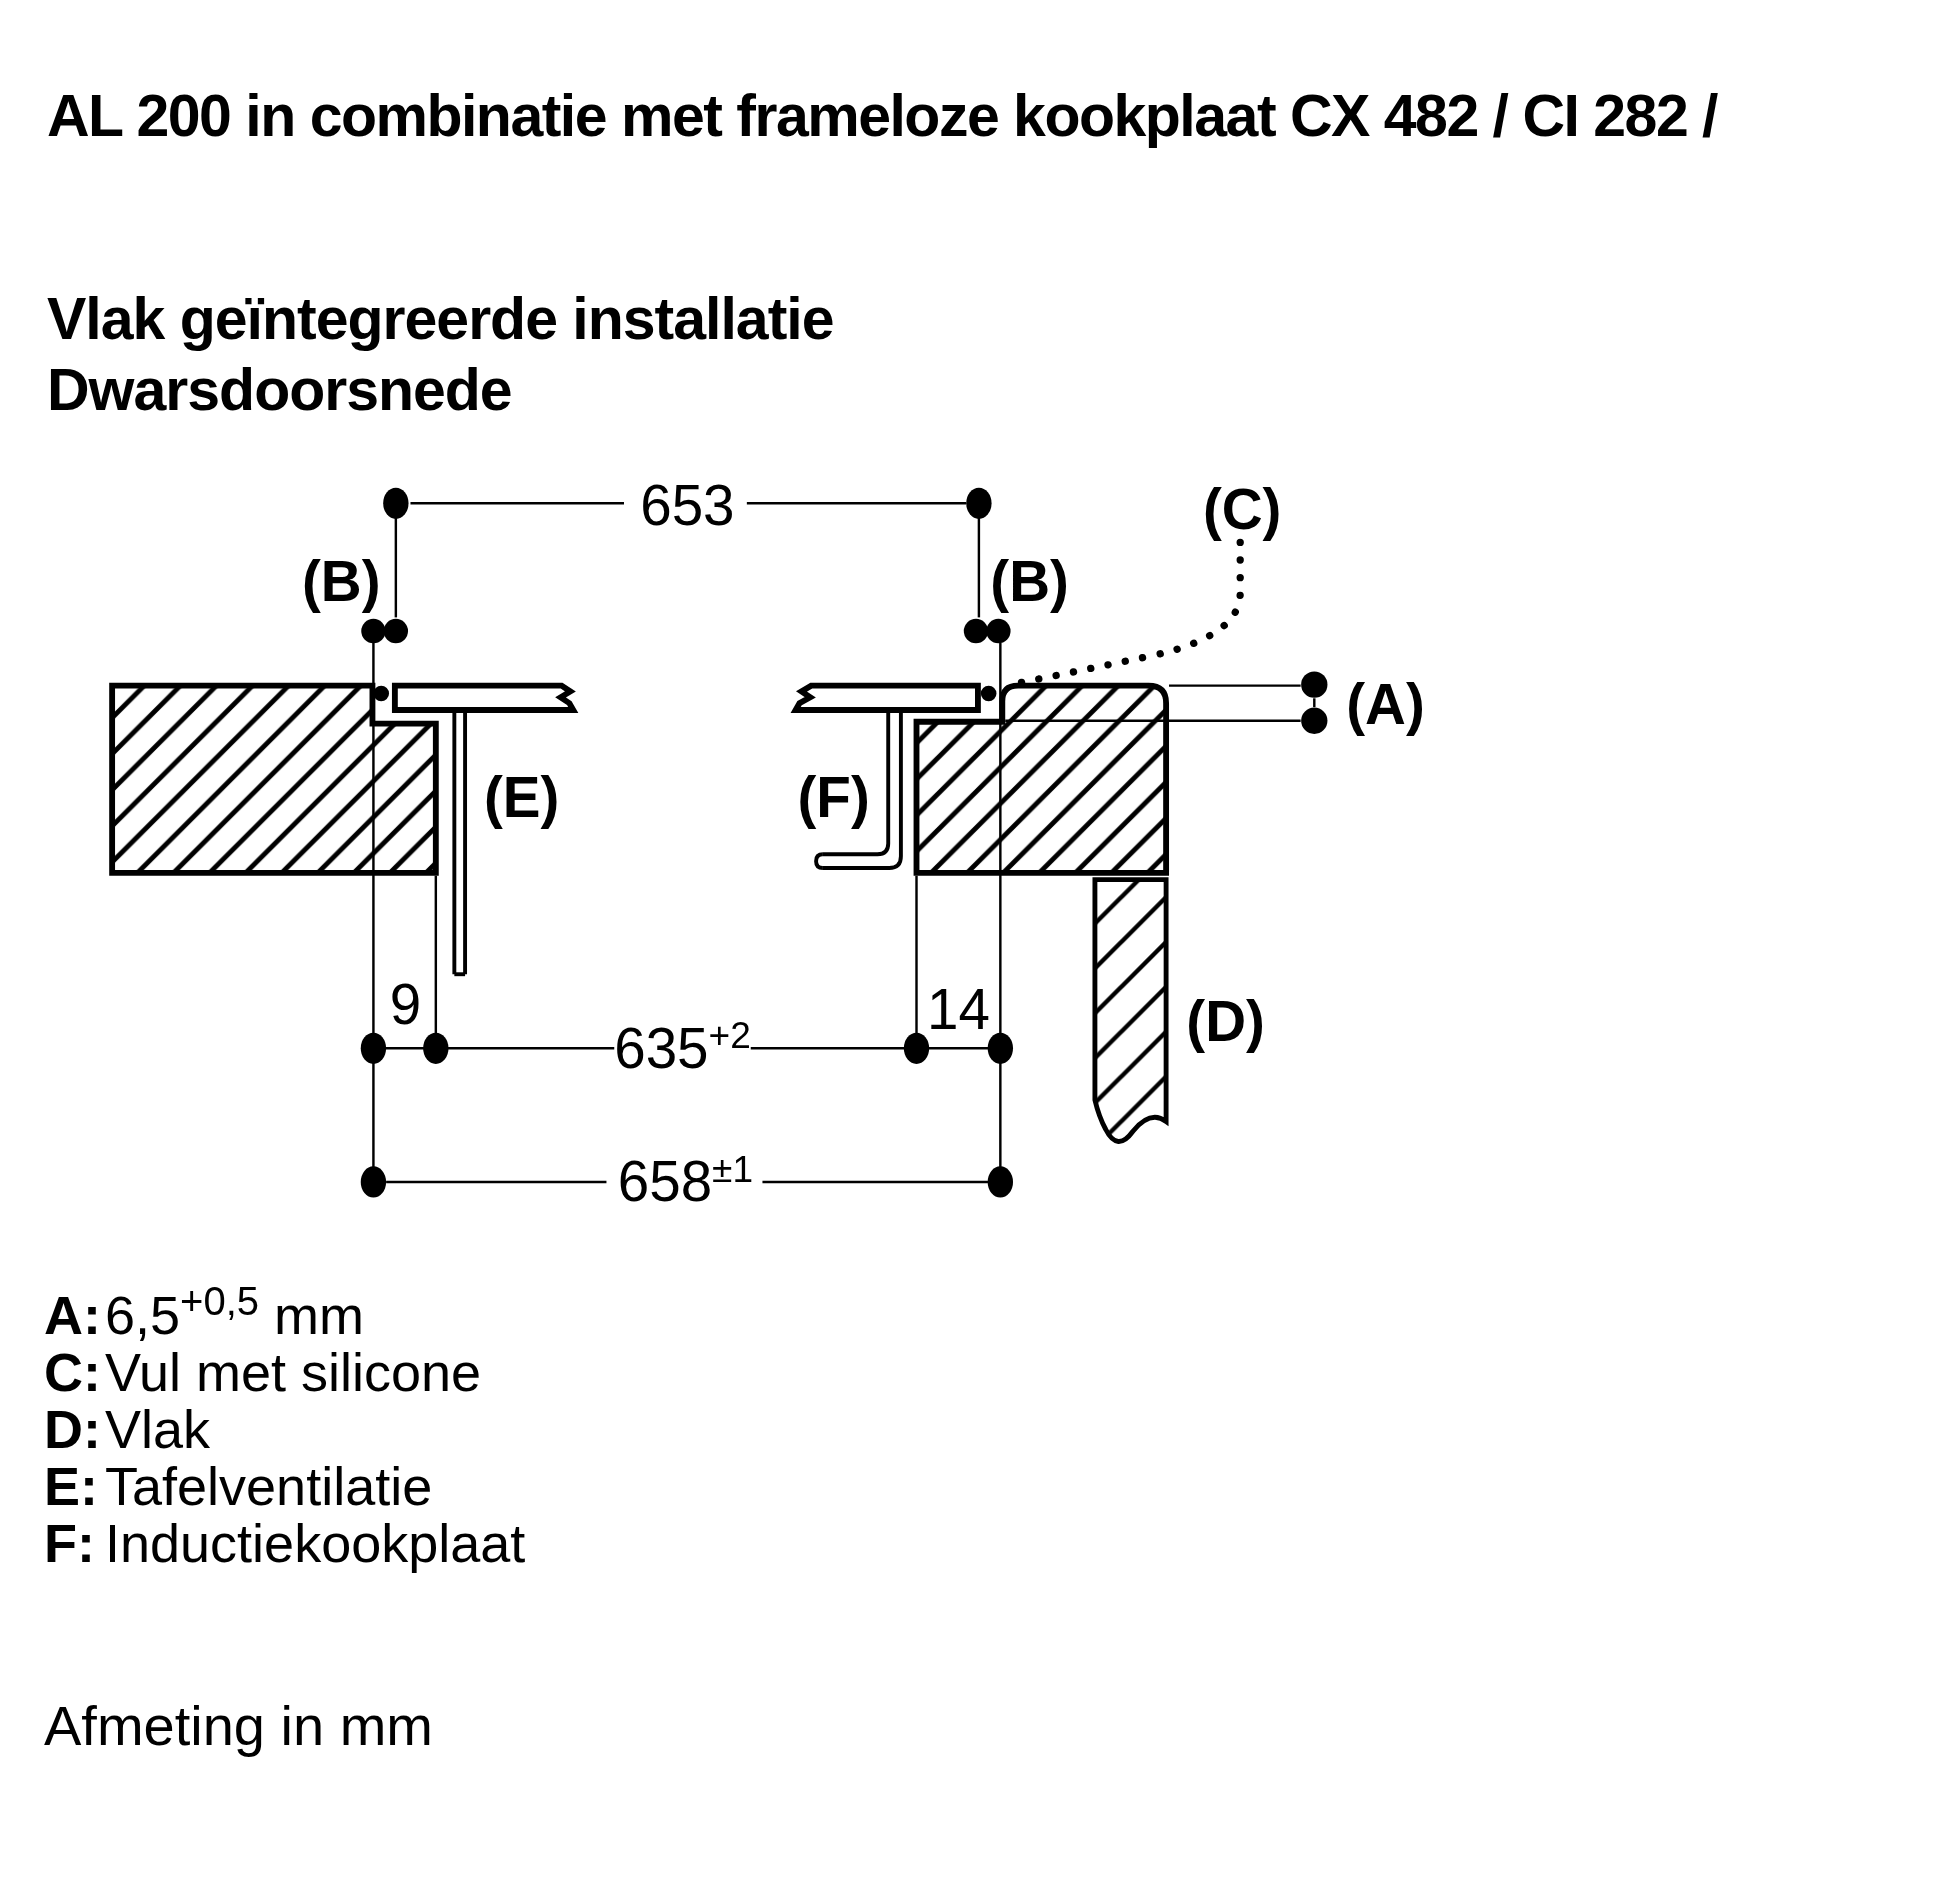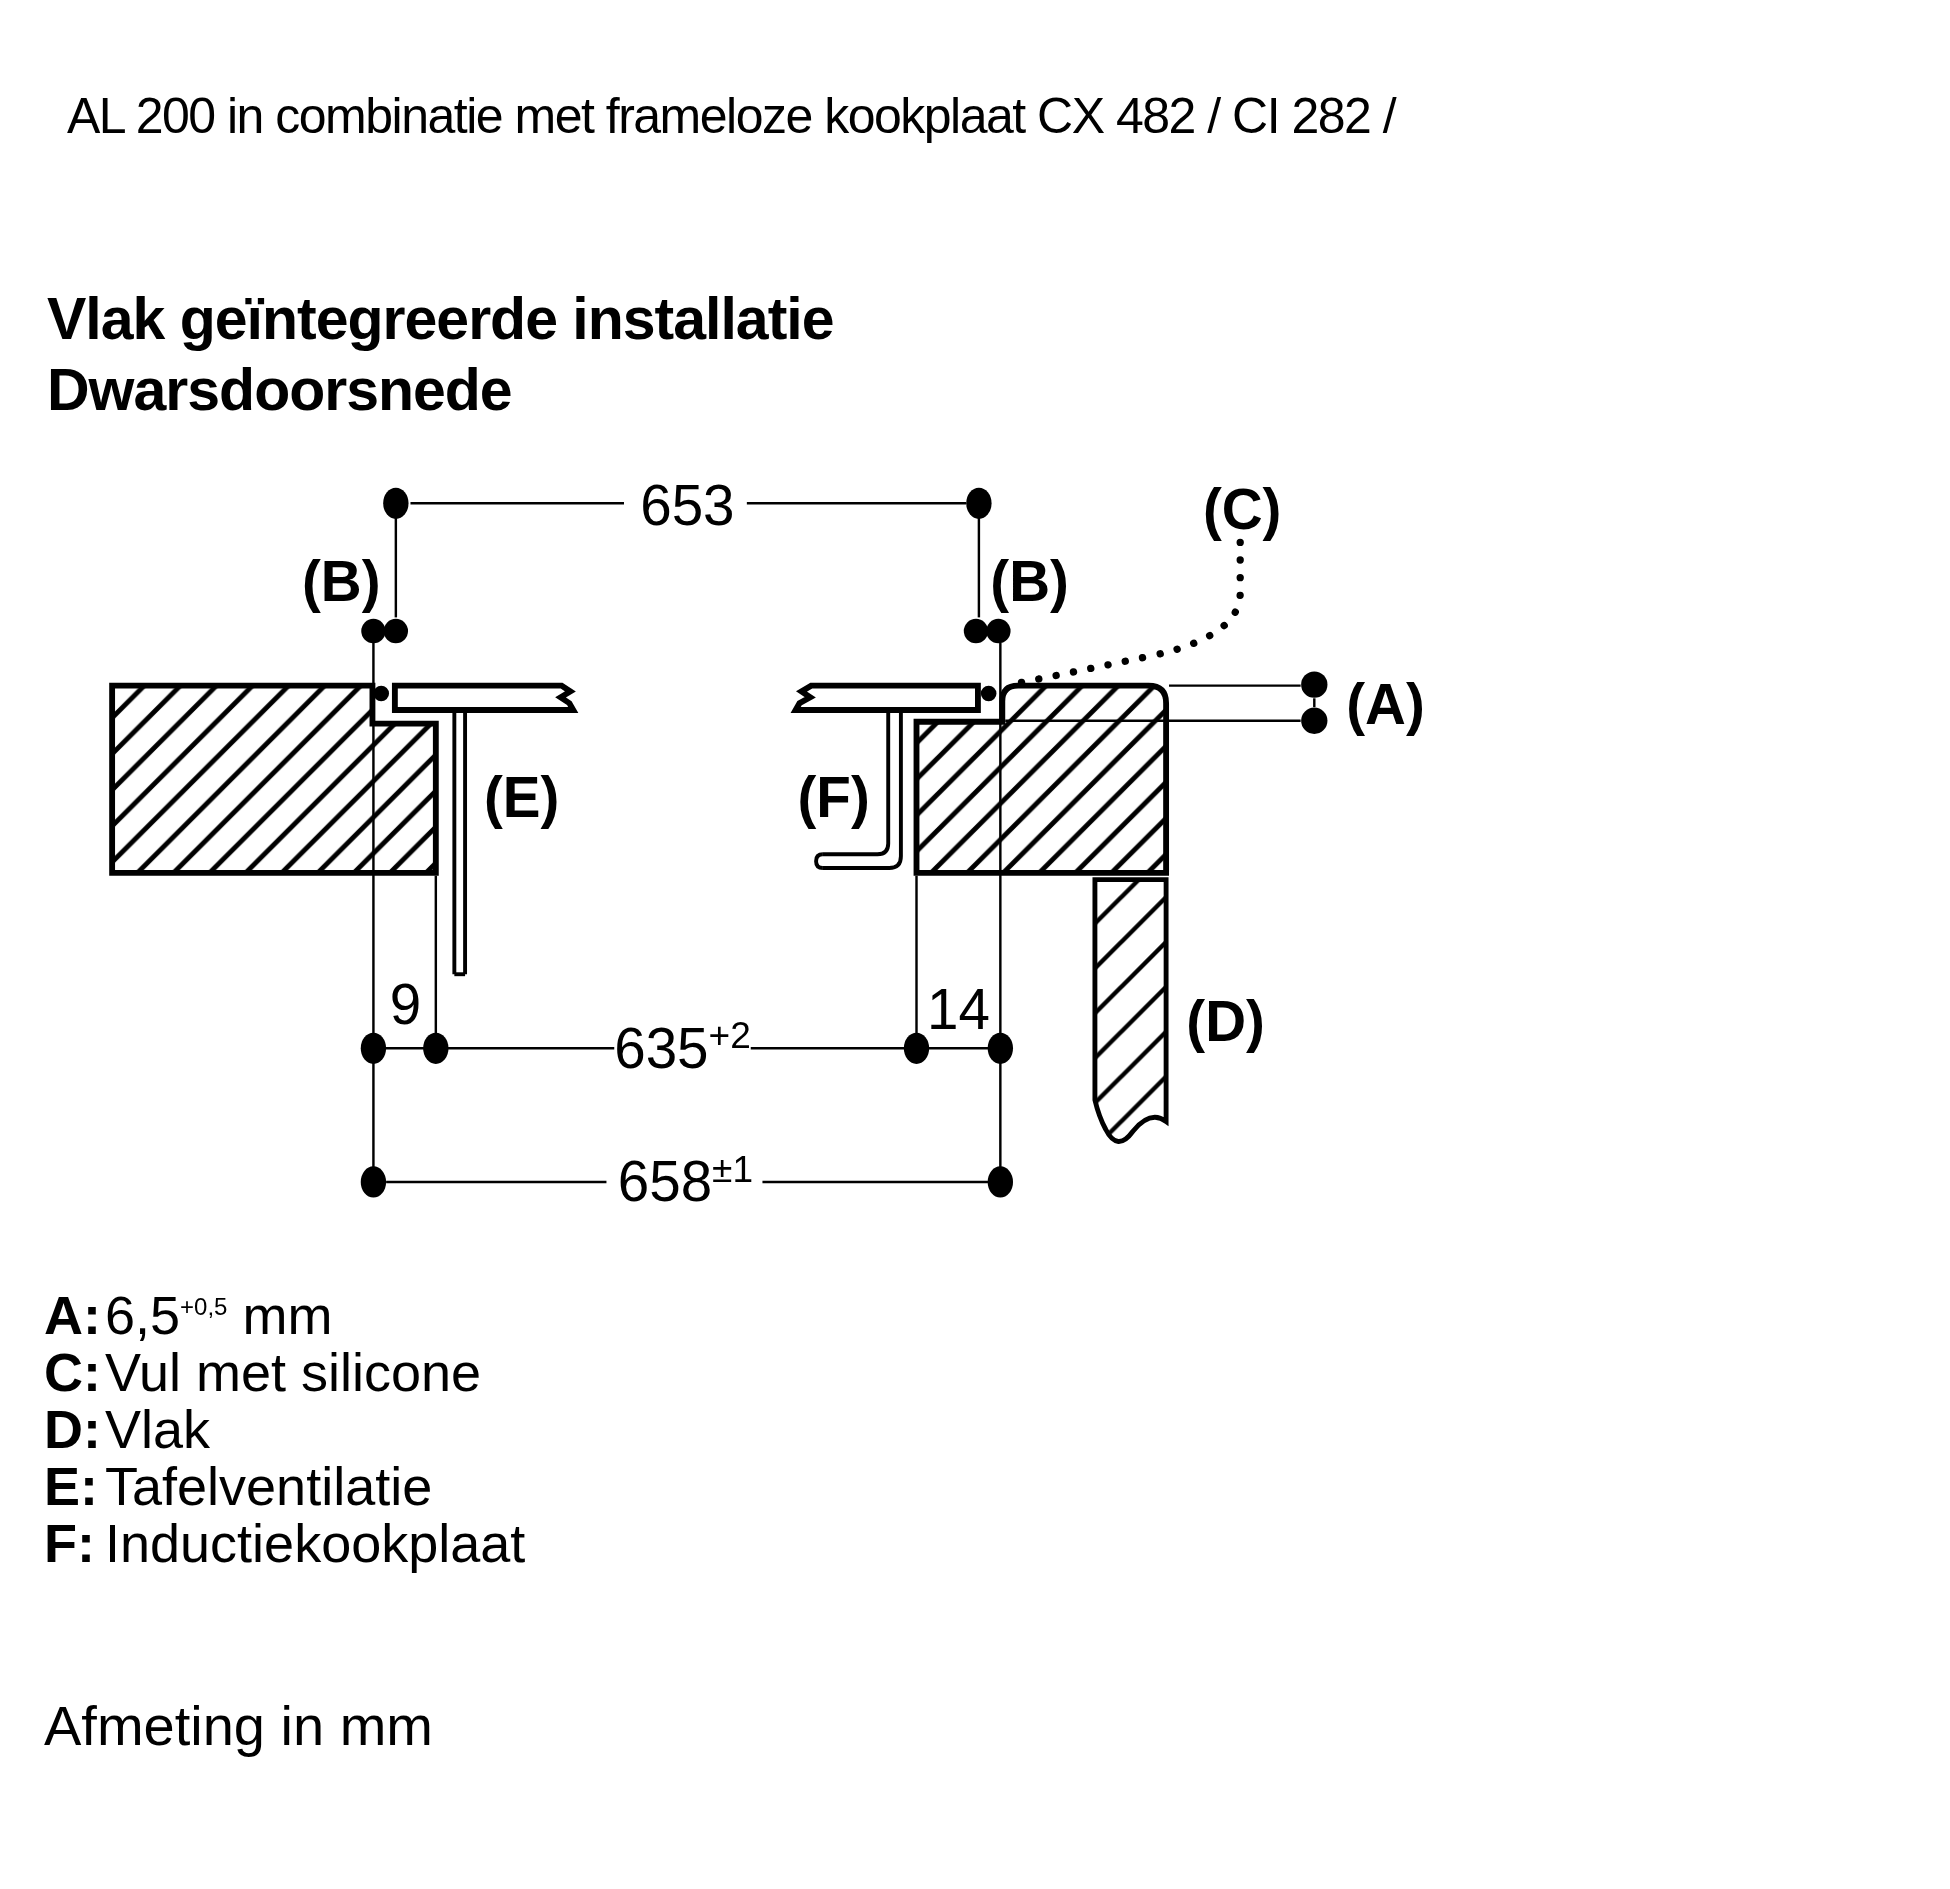--- a/index.html
+++ b/index.html
@@ -1,26 +1,26 @@
 <!DOCTYPE html>
 <html><head>
 <meta charset="utf-8">
 <style>
   html,body{margin:0;padding:0;background:#ffffff;}
   body{width:1950px;height:1889px;position:relative;overflow:hidden;
        font-family:"Liberation Sans",sans-serif;color:#000;}
   .page{position:absolute;inset:0;background:#fff;}
-  .title-block{position:absolute;left:47px;top:84px;font-weight:normal;
-       font-size:50px;line-height:65px;letter-spacing:-1.5px;white-space:nowrap;margin-left:20px;}
+  .title-block{position:absolute;left:47px;top:84px;font-weight:bold;
+       font-size:59px;line-height:65px;letter-spacing:-1.5px;white-space:nowrap;}
   .subtitle-block{position:absolute;left:47px;top:284px;font-weight:bold;
        font-size:59px;line-height:71px;letter-spacing:-1px;white-space:nowrap;}
   .legend{position:absolute;left:44px;top:1287px;font-size:54px;line-height:57px;}
   .legend .row{white-space:nowrap;}
   .legend .lk{font-weight:bold;display:inline-block;min-width:61px;}
-  .legend sup{font-size:24px;line-height:0;vertical-align:super;letter-spacing:0;}
+  .legend sup{font-size:40px;line-height:0;vertical-align:super;letter-spacing:0;}
   .footer{position:absolute;left:44px;top:1693px;font-size:56px;}
   svg .dim{font-size:58px;font-family:"Liberation Sans",sans-serif;}
   svg .lbl{font-size:58px;font-weight:bold;font-family:"Liberation Sans",sans-serif;}
   svg .sup{font-size:38px;}
   svg{position:absolute;left:0;top:0;}
 </style>
 </head>
 <body>
 
 <div class="page">

